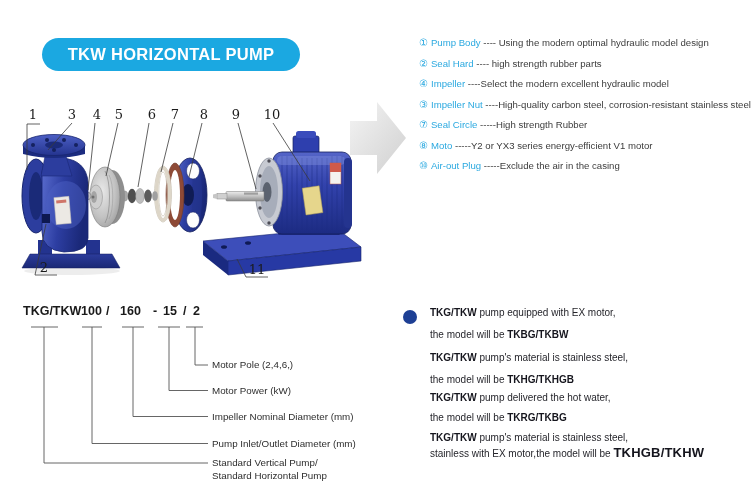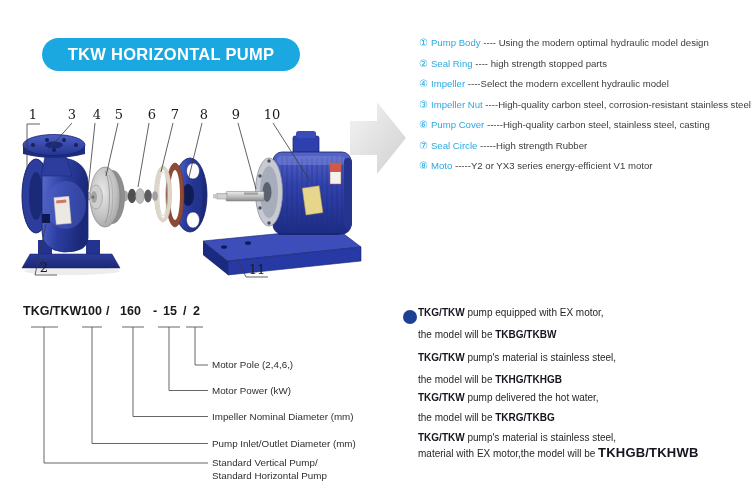--- a/index.html
+++ b/index.html
@@ -7,21 +7,21 @@
   .layer{position:absolute;left:0;top:0}
   .badge{position:absolute;left:42px;top:38px;width:258px;height:33px;background:#1BA8E1;border-radius:17px;display:flex;align-items:center;justify-content:center}
   .badge-label{color:#fff;font-weight:bold;font-size:16.5px;letter-spacing:.3px;white-space:nowrap}
   .parts-list{position:absolute;left:419px;top:37px;width:336px;display:flex;flex-direction:column;gap:9.5px}
   .part-row{font-size:9.6px;line-height:11px;color:#3c3c3c;padding-left:14px;text-indent:-14px}
   .pnum{color:#2BA9E0;font-size:10px;margin-right:3px}
   .pname{color:#2BA9E0}
   .pdesc{color:#3c3c3c}
   .notes{position:absolute;left:403px;top:307px;width:348px}
   .bullet{position:absolute;left:0;top:3px;width:14px;height:14px;border-radius:50%;background:#1D3F94}
-  .note-body{margin-left:15px}
+  .note-body{margin-left:27px}
   .note-line{font-size:10px;color:#26262c;line-height:12px;white-space:nowrap}
   .nb{font-weight:bold;color:#15151d}
   .big{font-size:13px;letter-spacing:.2px}
   .mb10{margin-bottom:10px}.mb11{margin-bottom:11px}.mb6{margin-bottom:6px}.mb8{margin-bottom:8px}.mb3{margin-bottom:3px}
   .num-label{font-family:"DejaVu Serif",serif;font-size:13px;fill:#1b1b1b}
   .model-seg{font-family:"Liberation Sans",sans-serif;font-size:12.5px;font-weight:bold;fill:#1a1a1a}
   .model-label{font-family:"Liberation Sans",sans-serif;font-size:9.8px;fill:#2e2e2e}
   .lead{stroke:#3a3a3a;stroke-width:.8;fill:none}
   .nomo{stroke:#555;stroke-width:.9;fill:none}
 </style>
@@ -240,33 +240,33 @@
     </g>
   </g>
 </svg>
 
 <div class="badge">
   <span class="badge-label">TKW HORIZONTAL PUMP</span>
 </div>
 
 <div class="parts-list">
   <div class="part-row"><span class="pnum">①</span><span class="pname">Pump Body</span><span class="pdesc"> ---- Using the modern optimal hydraulic model design</span></div>
-  <div class="part-row"><span class="pnum">②</span><span class="pname">Seal Ring</span><span class="pdesc"> ---- high strength stopped parts</span></div>
+  <div class="part-row"><span class="pnum">②</span><span class="pname">Seal Hard</span><span class="pdesc"> ---- high strength rubber parts</span></div>
   <div class="part-row"><span class="pnum">④</span><span class="pname">Impeller</span><span class="pdesc"> ----Select the modern excellent hydraulic model</span></div>
   <div class="part-row"><span class="pnum">③</span><span class="pname">Impeller Nut</span><span class="pdesc"> ----High-quality carbon steel, corrosion-resistant stainless steel</span></div>
-  <div class="part-row"><span class="pnum">⑥</span><span class="pname">Pump Cover</span><span class="pdesc"> -----High-quality carbon steel, stainless steel, casting</span></div>
   <div class="part-row"><span class="pnum">⑦</span><span class="pname">Seal Circle</span><span class="pdesc"> -----High strength Rubber</span></div>
   <div class="part-row"><span class="pnum">⑧</span><span class="pname">Moto</span><span class="pdesc"> -----Y2 or YX3 series energy-efficient V1 motor</span></div>
+  <div class="part-row"><span class="pnum">⑩</span><span class="pname">Air-out Plug</span><span class="pdesc"> -----Exclude the air in the casing</span></div>
 </div>
 
 <div class="notes">
   <span class="bullet"></span>
   <div class="note-body">
     <div class="note-line mb10"><span class="nb">TKG/TKW</span><span> pump equipped with EX motor,</span></div>
     <div class="note-line mb11"><span>the model will be </span><span class="nb">TKBG/TKBW</span></div>
     <div class="note-line mb10"><span class="nb">TKG/TKW</span><span> pump's material is stainless steel,</span></div>
     <div class="note-line mb6"><span>the model will be </span><span class="nb">TKHG/TKHGB</span></div>
     <div class="note-line mb8"><span class="nb">TKG/TKW</span><span> pump delivered the hot water,</span></div>
     <div class="note-line mb8"><span>the model will be </span><span class="nb">TKRG/TKBG</span></div>
     <div class="note-line mb3"><span class="nb">TKG/TKW</span><span> pump's material is stainless steel,</span></div>
-    <div class="note-line"><span>material with EX motor,the model will be </span><span class="nb big">TKHGB/TKHWB</span></div>
+    <div class="note-line"><span>stainless with EX motor,the model will be </span><span class="nb big">TKHGB/TKHW</span></div>
   </div>
 </div>
 
 </body></html>

